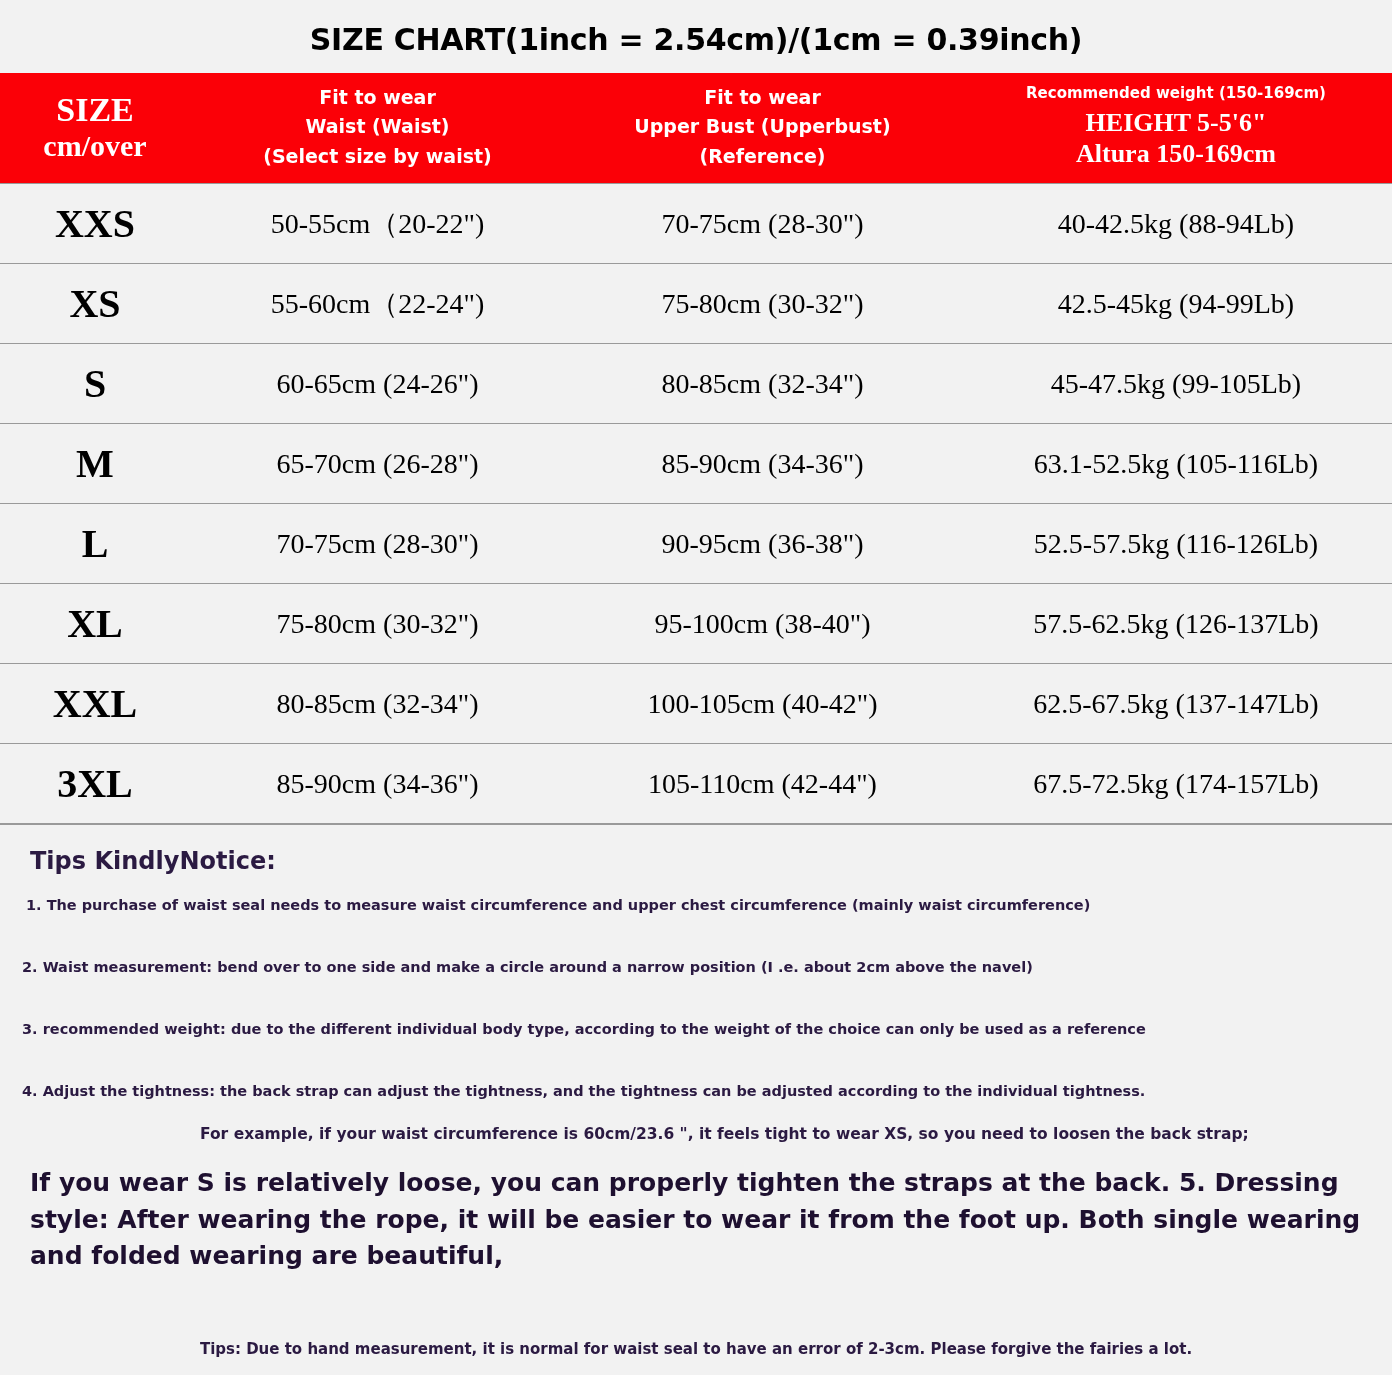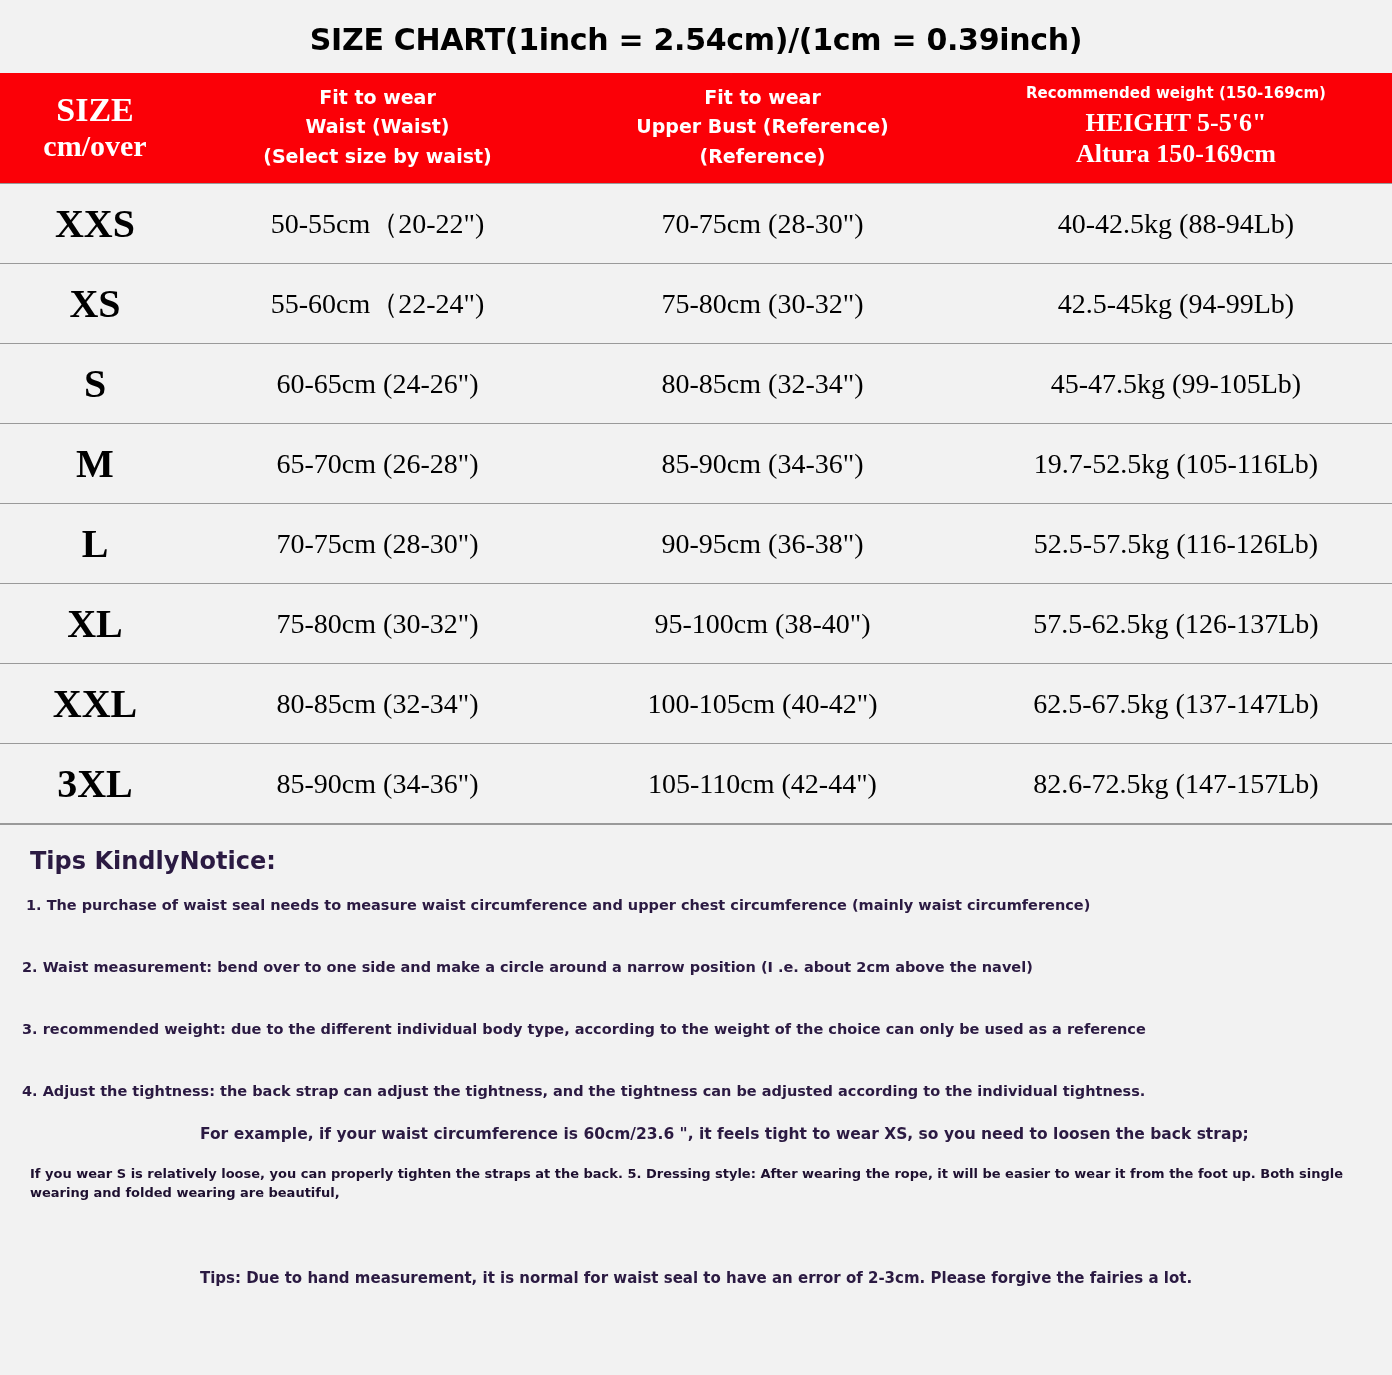--- a/index.html
+++ b/index.html
@@ -134,21 +134,21 @@
   .tip-example {
     font-family: "DejaVu Sans", sans-serif;
     font-weight: bold;
     font-size: 15.5px;
     color: #2b1a42;
     margin: 0 0 22px 200px;
   }
   .tip-para {
     font-family: "DejaVu Sans", sans-serif;
     font-weight: bold;
-    font-size: 13px;
+    font-size: 25px;
     line-height: 1.45;
     color: #1e1030;
     margin: 0 30px 0 30px;
   }
   .tip-footer {
     font-family: "DejaVu Sans", sans-serif;
     font-weight: bold;
     font-size: 15px;
     color: #2b1a42;
     text-align: center;
@@ -180,21 +180,21 @@
         <td>
           <span class="hdr-block">
             <span class="l1">Fit to wear</span>
             <span class="l2">Waist (Waist)</span>
             <span class="l3">(Select size by waist)</span>
           </span>
         </td>
         <td>
           <span class="hdr-block">
             <span class="l1">Fit to wear</span>
-            <span class="l2">Upper Bust (Reference)</span>
+            <span class="l2">Upper Bust (Upperbust)</span>
             <span class="l3">(Reference)</span>
           </span>
         </td>
         <td>
           <span class="hdr-rec">Recommended weight (150-169cm)</span>
           <span class="hdr-height">HEIGHT 5-5'6"</span>
           <span class="hdr-height">Altura 150-169cm</span>
         </td>
       </tr>
     </thead>
@@ -214,21 +214,21 @@
       <tr>
         <td class="size-cell">S</td>
         <td class="val-cell">60-65cm (24-26")</td>
         <td class="val-cell">80-85cm (32-34")</td>
         <td class="val-cell">45-47.5kg (99-105Lb)</td>
       </tr>
       <tr>
         <td class="size-cell">M</td>
         <td class="val-cell">65-70cm (26-28")</td>
         <td class="val-cell">85-90cm (34-36")</td>
-        <td class="val-cell">19.7-52.5kg (105-116Lb)</td>
+        <td class="val-cell">63.1-52.5kg (105-116Lb)</td>
       </tr>
       <tr>
         <td class="size-cell">L</td>
         <td class="val-cell">70-75cm (28-30")</td>
         <td class="val-cell">90-95cm (36-38")</td>
         <td class="val-cell">52.5-57.5kg (116-126Lb)</td>
       </tr>
       <tr>
         <td class="size-cell">XL</td>
         <td class="val-cell">75-80cm (30-32")</td>
@@ -238,21 +238,21 @@
       <tr>
         <td class="size-cell">XXL</td>
         <td class="val-cell">80-85cm (32-34")</td>
         <td class="val-cell">100-105cm (40-42")</td>
         <td class="val-cell">62.5-67.5kg (137-147Lb)</td>
       </tr>
       <tr>
         <td class="size-cell">3XL</td>
         <td class="val-cell">85-90cm (34-36")</td>
         <td class="val-cell">105-110cm (42-44")</td>
-        <td class="val-cell">82.6-72.5kg (147-157Lb)</td>
+        <td class="val-cell">67.5-72.5kg (174-157Lb)</td>
       </tr>
     </tbody>
   </table>
 
   <div class="tips">
     <h3>Tips KindlyNotice:</h3>
     <p class="tip-line">1. The purchase of waist seal needs to measure waist circumference and upper chest circumference (mainly waist circumference)</p>
     <p class="tip-line indent-2">2. Waist measurement: bend over to one side and make a circle around a narrow position (I .e. about 2cm above the navel)</p>
     <p class="tip-line indent-2">3. recommended weight: due to the different individual body type, according to the weight of the choice can only be used as a reference</p>
     <p class="tip-line indent-2">4. Adjust the tightness: the back strap can adjust the tightness, and the tightness can be adjusted according to the individual tightness.</p>

